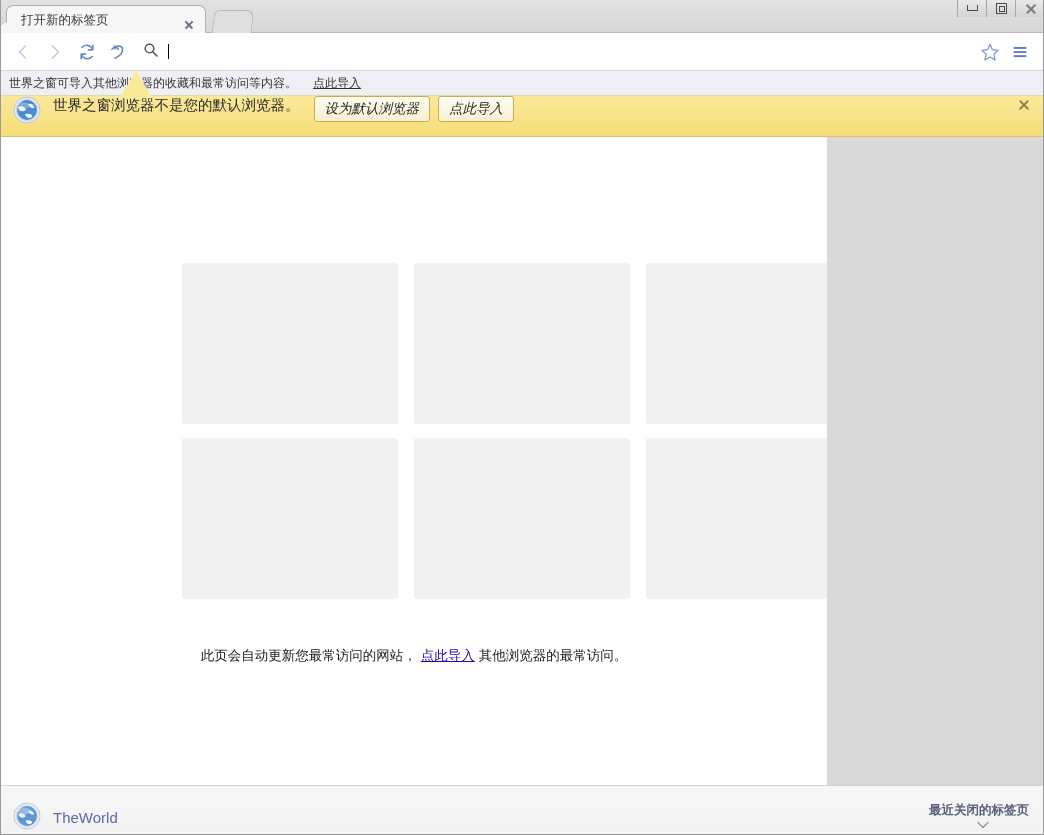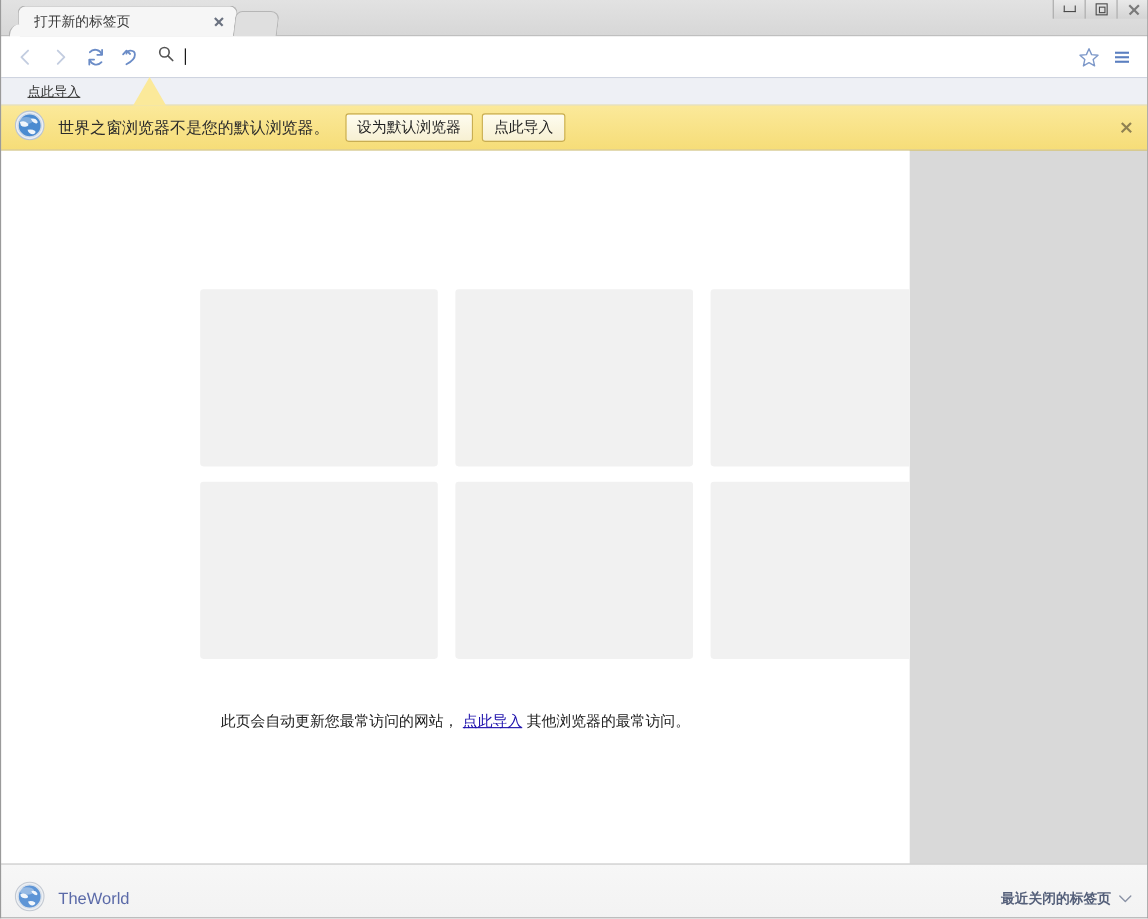--- a/index.html
+++ b/index.html
@@ -23,29 +23,29 @@
   .tabstrip {
     position: absolute;
     left: 0; top: 0;
     width: 1044px; height: 33px;
     background: linear-gradient(to bottom, #e2e2e2 0%, #d7d7d7 100%);
     border-bottom: 1px solid #b8b8b8;
     box-sizing: border-box;
   }
   .tab {
     position: absolute;
-    left: 16px; top: 5px;
+    left: 6px; top: 5px;
     width: 200px; height: 28px;
     background: #f6f6f6;
     border: 1px solid #b0b0b0;
     border-bottom: none;
     border-radius: 7px 7px 0 0;
     box-sizing: border-box;
     display: flex;
-    align-items: center;
+    align-items: flex-end;
     padding: 0 6px 0 14px;
   }
   .tab::before {
     content: "";
     position: absolute;
     left: -9px; bottom: -1px;
     width: 10px; height: 12px;
     background: #f6f6f6;
     border-left: 1px solid #b0b0b0;
     border-top-left-radius: 10px;
@@ -179,41 +179,42 @@
 
   
   .infobar {
     position: absolute;
     left: 1px; top: 96px;
     width: 1042px; height: 41px;
     background: linear-gradient(to bottom, #fbe99a 0%, #f6dd78 100%);
     border-bottom: 1px solid #d6c373;
     box-sizing: border-box;
     display: flex;
-    align-items: center;
+    align-items: flex-start;
     padding: 0 10px 0 12px;
   }
   .infobar .globe { flex: 0 0 auto; margin-right: 12px; }
   .infobar .msg {
     font-size: 14.5px;
     color: #2b2b2b;
     flex: 0 0 auto;
     margin-right: 14px;
   }
   .ibtn {
     font-family: "Liberation Sans", sans-serif;
     font-size: 13.5px;
     color: #1f1f1f;
     background: linear-gradient(to bottom, #fefcf0 0%, #f7f0d2 100%);
     border: 1px solid #c9ae53;
     border-radius: 3px;
     padding: 5px 10px;
     margin-right: 8px;
     cursor: pointer;
     line-height: 1;
+    font-style: italic;
   }
   .infobar .spacer { flex: 1; }
   .info-close {
     width: 18px; height: 18px;
     position: relative;
     cursor: pointer;
     flex: 0 0 auto;
   }
   .info-close::before, .info-close::after {
     content:""; position:absolute; left:3px; top:8px; width:12px; height:2.2px; background:#8f8152;
@@ -292,20 +293,21 @@
     color: #5b6aa8;
     margin-left: 12px;
   }
   .statusbar .spacer { flex: 1; }
   .recent {
     display: flex; align-items: center;
     font-size: 12.5px;
     color: #55607a;
     font-weight: bold;
     cursor: pointer;
+    flex-direction: column;
   }
   .recent .chev { margin-left: 7px; }
 
   
   .frame-edge {
     position: absolute;
     left: 0; top: 0; width: 1044px; height: 835px;
     border-left: 1px solid #9a9a9a;
     border-right: 1px solid #9a9a9a;
     border-bottom: 1px solid #9a9a9a;
@@ -391,20 +393,21 @@
         <svg width="20" height="20" viewBox="0 0 22 22">
           <rect x="4" y="5.5" width="14" height="2.1" fill="#5b7fc0"></rect>
           <rect x="4" y="10" width="14" height="2.1" fill="#5b7fc0"></rect>
           <rect x="4" y="14.5" width="14" height="2.1" fill="#5b7fc0"></rect>
         </svg>
       </div>
     </div>
   </div>
 
   <div class="importbar">
+    <span>世界之窗可导入其他浏览器的收藏和最常访问等内容。</span>
     <span class="ilink">点此导入</span>
   </div>
 
   <div class="info-arrow"></div>
 
   <div class="infobar">
     <span class="globe">
       <svg width="28" height="28" viewBox="0 0 28 28">
         <circle cx="14" cy="14" r="13" fill="#e9eef5" stroke="#b9c4d2" stroke-width="1"></circle>
         <circle cx="14" cy="14" r="10.5" fill="#4b8bd0" stroke="#cfd9e6" stroke-width="1.2"></circle>

